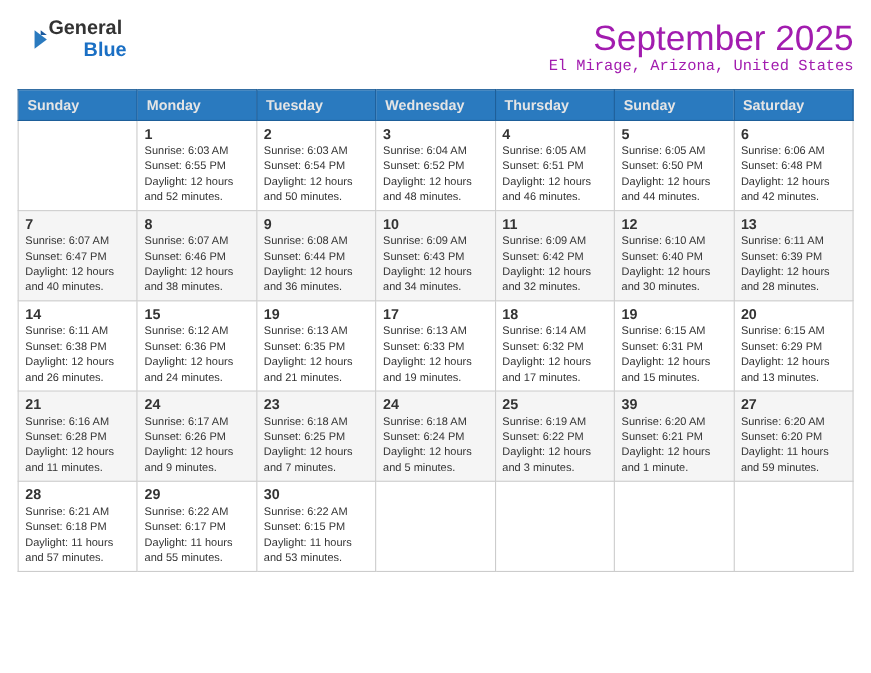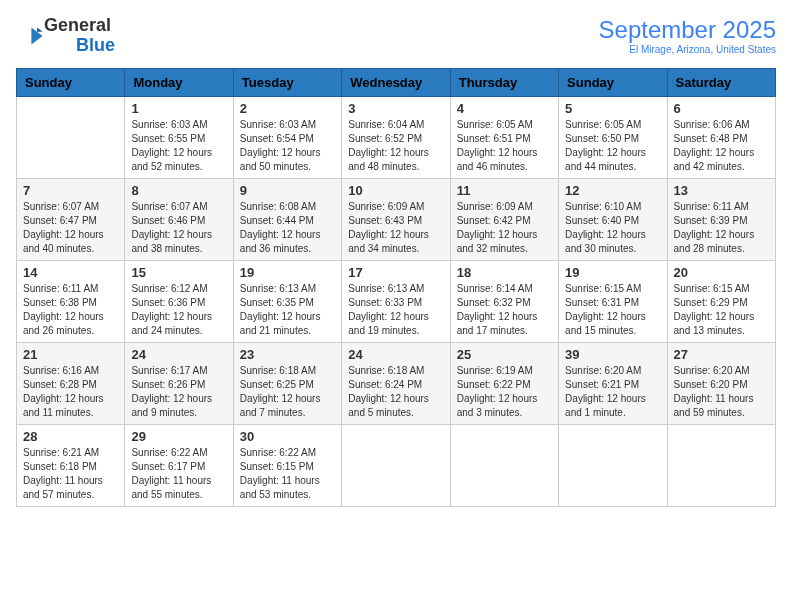--- a/index.html
+++ b/index.html
@@ -29,36 +29,37 @@
     .logo-general { color: #333; }
     .logo-blue { color: #1a6fc4; margin-left: 32px; }
     .logo-icon {
       width: 28px;
       height: 28px;
     }
     .title-block {
       text-align: right;
     }
     .month-title {
-      font-size: 24px;
+      font-size: 32px;
       font-weight: 300;
-      color: #3b82f6;
+      color: #a21caf;
     }
     .location-title {
-      font-size: 10px;
-      color: #3b82f6;
+      font-size: 14px;
+      color: #a21caf;
+      font-family: Liberation Mono, monospace;
     }
     .calendar {
       width: 100%;
       border-collapse: collapse;
       border: 1px solid #ccc;
     }
     .calendar th {
       background-color: #2a7abf;
-      color: #000000;
+      color: #e5e5e5;
       font-size: 13px;
       font-weight: bold;
       padding: 6px 8px;
       text-align: left;
       border: 1px solid #1e5f99;
       margin-left: 39px;
     }
     .calendar td {
       vertical-align: top;
       border: 1px solid #ccc;

